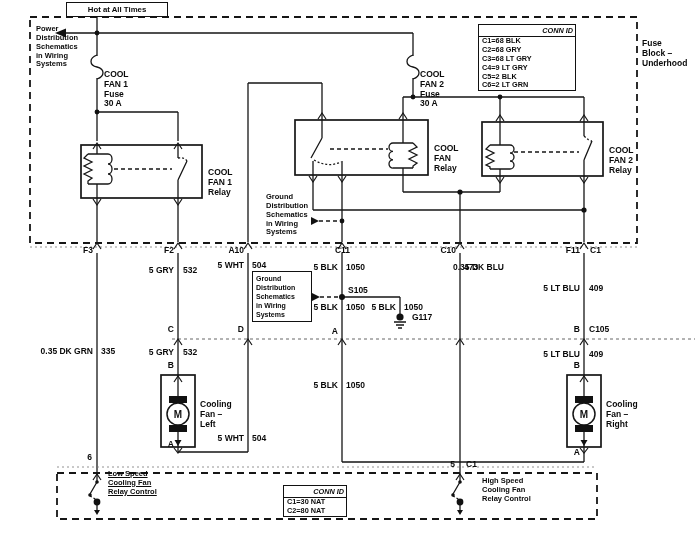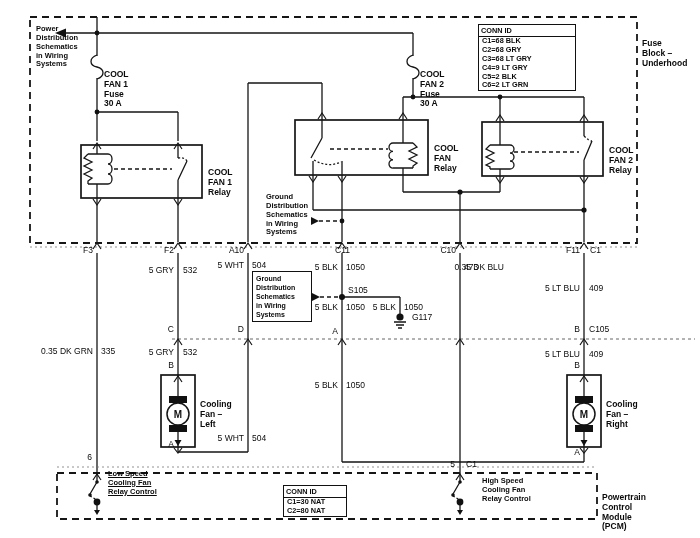--- a/index.html
+++ b/index.html
@@ -1,27 +1,27 @@
 <!DOCTYPE html>
 <html><head>
 <meta charset="utf-8">
 <style>
   html,body{margin:0;padding:0;background:#e8e8e8;}
   #stage{position:relative;width:700px;height:538px;background:#ffffff;
          font-family:"Liberation Sans",sans-serif;color:#0a0a0a;overflow:hidden;}
   #wires{position:absolute;left:0;top:0;}
-  .lbl{position:absolute;font-size:8.5px;font-weight:400;line-height:1.12;white-space:nowrap;}
+  .lbl{position:absolute;font-size:8.5px;font-weight:700;line-height:1.12;white-space:nowrap;}
   .note{position:absolute;font-size:7.5px;font-weight:600;line-height:1.18;white-space:pre-line;}
   .comp{position:absolute;font-size:8.5px;font-weight:600;line-height:1.15;white-space:pre-line;margin-top:24px;}
   .ra{transform:translateX(-100%);}
   .boxed{position:absolute;border:1.6px solid #111;background:#fff;}
   .hotbox{display:flex;align-items:center;justify-content:center;
           font-size:7.8px;font-weight:700;}
   .connbox{font-size:7.3px;font-weight:700;}
-  .connbox .hdr{text-align:left;border-bottom:1.4px solid #111;padding:1px 2px;}
+  .connbox .hdr{text-align:right;border-bottom:1.4px solid #111;padding:1px 2px;font-style:italic;}
   .connbox .row{padding:0 3px;line-height:1.22;}
   .gnote{font-size:7px;font-weight:600;line-height:1.3;padding:2px 3px;white-space:pre-line;}
 </style>
 </head>
 <body>
 
 <div id="stage">
 
   <svg id="wires" width="700" height="538" viewBox="0 0 700 538">
     <g stroke="#161616" stroke-width="1.3" fill="none">
@@ -134,20 +134,21 @@
       <circle cx="460" cy="482" r="1.8"></circle>
         <circle cx="453" cy="495" r="1.8"></circle>
       <circle cx="460" cy="502" r="3.4"></circle>
       <polygon points="457,510 463,510 460,515"></polygon>
     </g>
 
     <text x="178" y="417.5" text-anchor="middle" font-size="10" font-weight="bold" font-family="Liberation Sans, sans-serif" fill="#111">M</text>
     <text x="584" y="417.5" text-anchor="middle" font-size="10" font-weight="bold" font-family="Liberation Sans, sans-serif" fill="#111">M</text>
   </svg>
 
+  <div class="boxed hotbox" style="left:66px;top:2px;width:100px;height:13px;border-width:1.8px;">Hot at All Times</div>
 
   <div class="boxed connbox" style="left:478px;top:24px;width:96px;">
     <div class="hdr">CONN ID</div>
     <div class="row">C1=68 BLK</div>
     <div class="row">C2=68 GRY</div>
     <div class="row">C3=68 LT GRY</div>
     <div class="row">C4=9 LT GRY</div>
     <div class="row">C5=2 BLK</div>
     <div class="row">C6=2 LT GRN</div>
   </div>
@@ -199,24 +200,20 @@
 Left</div>
   <div class="comp" style="left:606px;top:376px;">Cooling
 Fan –
 Right</div>
   <div class="note" style="left:108px;top:470px;text-decoration:underline;">Low Speed
 Cooling Fan
 Relay Control</div>
   <div class="note" style="left:474px;top:477px;margin-left:8px;">High Speed
 Cooling Fan
 Relay Control</div>
-  <div class="comp" style="left:602px;top:469px;">Powertrain
-Control
-Module
-(PCM)</div>
 
   <span class="lbl ra" style="left:93px;top:246px;">F3</span>
   <span class="lbl ra" style="left:174px;top:246px;">F2</span>
   <span class="lbl ra" style="left:244px;top:246px;">A10</span>
   <span class="lbl ra" style="left:338px;top:246px;margin-left:12px;">C11</span>
   <span class="lbl ra" style="left:456px;top:246px;">C10</span>
   <span class="lbl ra" style="left:580px;top:246px;">F11</span>
   <span class="lbl" style="left:590px;top:246px;">C1</span>
 
   <span class="lbl ra" style="left:174px;top:266px;">5 GRY</span>

